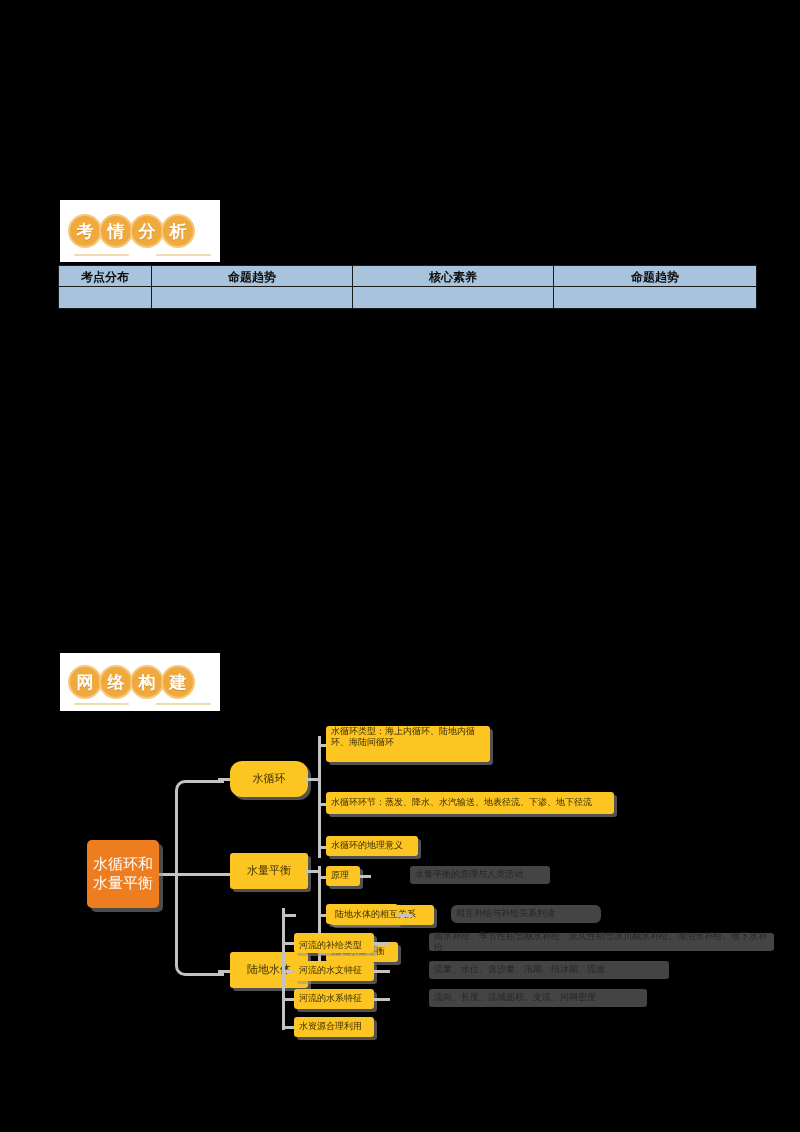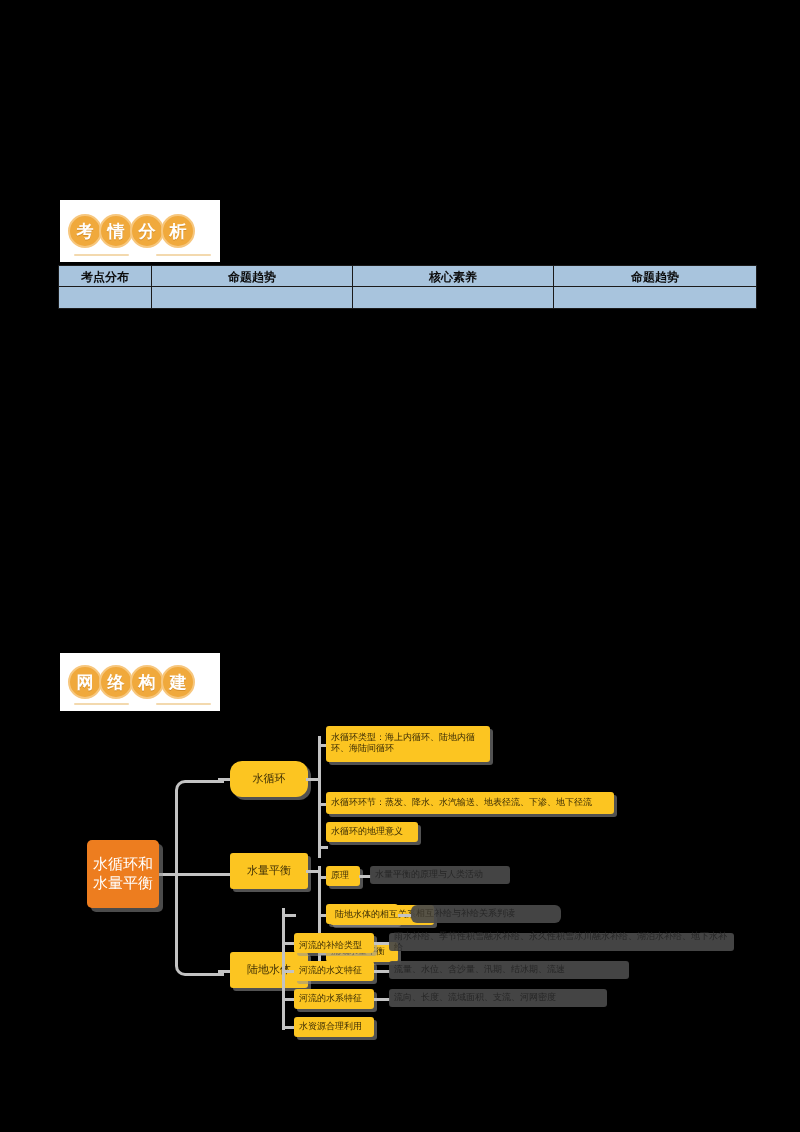--- a/index.html
+++ b/index.html
@@ -57,21 +57,21 @@
     background:#ed7d1f;color:#ffffff;font-size:15px;
     border-radius:5px;
     box-shadow:4px 4px 0 rgba(150,150,150,.5);
   }
   .n-l2{background:#fcc521;color:#3b2d05;font-size:11px;}
   .n-l3{background:#fcc521;color:#3b2d05;font-size:9px;
         justify-content:flex-start;text-align:left;padding:2px 5px;}
   .n-l4{
     background:#4a4a4a;color:#2a2a2a;font-size:9px;
     justify-content:flex-start;text-align:left;padding:2px 5px;
-    box-shadow:none;opacity:.92;
+    box-shadow:none;opacity:.92;margin-left:40px;
   }
   .conn{position:absolute;background:#c3c3c3;}
   .conn.v{width:3px;}
   .conn.h{height:3px;}
   .elbow{position:absolute;border:3px solid #c3c3c3;background:transparent;}
 </style>
 </head>
 <body>
 
 <div class="page">
@@ -130,27 +130,27 @@
 
     <div class="node n-l2" style="left:170px;top:43px;width:78px;height:36px;border-radius:12px;">
       <span>水循环</span>
     </div>
     <div class="conn h" style="left:246px;top:60px;width:14px;"></div>
     <div class="conn v" style="left:258px;top:18px;height:122px;"></div>
     <div class="conn h" style="left:258px;top:26px;width:10px;"></div>
     <div class="conn h" style="left:258px;top:85px;width:10px;"></div>
     <div class="conn h" style="left:258px;top:128px;width:10px;"></div>
 
-    <div class="node n-l3" style="left:266px;top:8px;width:164px;height:36px;align-items:center;padding-top:0;">
+    <div class="node n-l3" style="left:266px;top:8px;width:164px;height:36px;align-items:flex-start;padding-top:0;">
       <span>水循环类型：海上内循环、陆地内循环、海陆间循环</span>
     </div>
     <div class="node n-l3" style="left:266px;top:74px;width:288px;height:22px;">
       <span>水循环环节：蒸发、降水、水汽输送、地表径流、下渗、地下径流</span>
     </div>
-    <div class="node n-l3" style="left:266px;top:104px;width:92px;height:20px;">
+    <div class="node n-l3" style="left:266px;top:118px;width:92px;height:20px;">
       <span>水循环的地理意义</span>
     </div>
 
     <div class="node n-l2" style="left:170px;top:135px;width:78px;height:36px;">
       <span>水量平衡</span>
     </div>
     <div class="conn h" style="left:246px;top:152px;width:14px;"></div>
     <div class="conn v" style="left:258px;top:148px;height:100px;"></div>
     <div class="conn h" style="left:258px;top:158px;width:10px;"></div>
     <div class="conn h" style="left:258px;top:196px;width:10px;"></div>

